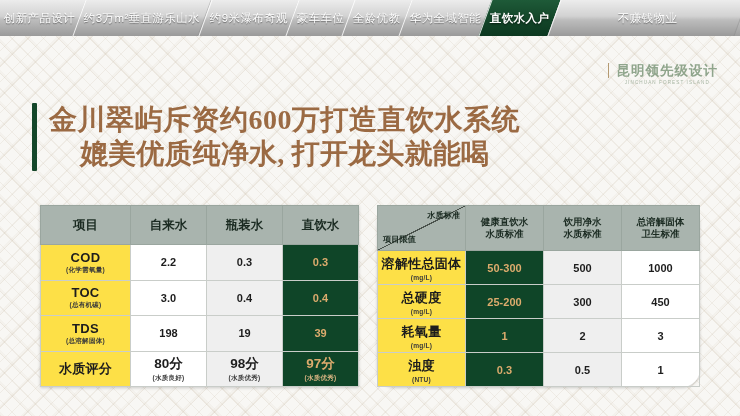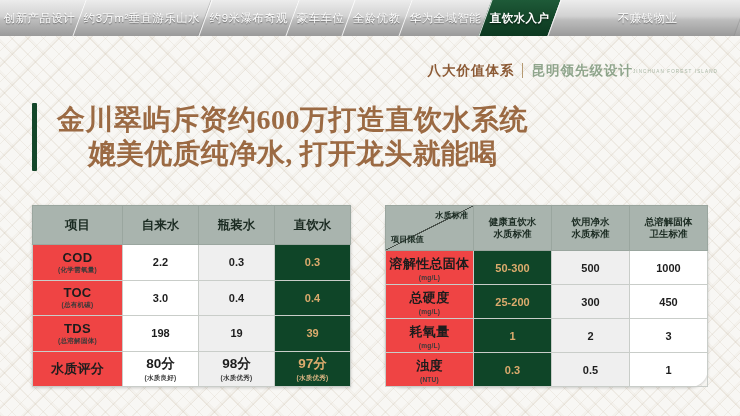--- a/index.html
+++ b/index.html
@@ -60,51 +60,51 @@
     display:flex;align-items:flex-start;gap:6px;
   }
   .brand-cn{
     font-size:13.5px;font-weight:bold;color:#8c5a35;letter-spacing:1px;
     font-family:"Liberation Serif","DejaVu Serif",serif;
     white-space:nowrap;line-height:17px;
   }
   .brand-div{
     width:1px;height:15px;background:#b59a72;margin:1px 2px 0 2px;
   }
-  .brand-right{display:flex;flex-direction:row;align-items:center;}
+  .brand-right{display:flex;flex-direction:column;align-items:center;}
   .brand-cn2{
     font-size:13.5px;font-weight:bold;color:#8fa58c;letter-spacing:1px;
     font-family:"Liberation Serif","DejaVu Serif",serif;
     white-space:nowrap;line-height:17px;
   }
   .brand-en{
     font-size:4.6px;color:#a8b6a4;letter-spacing:1.1px;white-space:nowrap;
     margin-top:1px;
   }
 
   
   .headline{
     position:absolute;left:32px;top:103px;z-index:4;
-    display:flex;align-items:stretch;gap:20px;
+    display:flex;align-items:stretch;gap:12px;
   }
   .accent-bar{
     width:5px;background:#14472a;flex:0 0 5px;border-radius:1px;
   }
   .headline-text{
     font-family:"Liberation Serif","DejaVu Serif",serif;
     font-weight:bold;color:#9b6a43;
     font-size:28px;line-height:34px;letter-spacing:.5px;
     white-space:nowrap;
   }
   .headline-text .l2{letter-spacing:.2px;text-align:center;}
 
   
   .tables{
     position:absolute;left:0;top:205px;width:740px;z-index:4;
-    display:flex;justify-content:space-between;padding:0 32px;
+    display:flex;justify-content:space-between;padding:0 40px;
     box-sizing:border-box;
   }
   table.wt{
     border-collapse:collapse;
     background:#ffffff;
     box-shadow:0 1px 3px rgba(0,0,0,.18);
     table-layout:fixed;
   }
   table.wt td,table.wt th{
     border:1px solid #c9cdc9;
@@ -115,21 +115,21 @@
   table.wt thead th{
     background:#a9b4ae;color:#1b2b22;height:38px;
     font-size:12.5px;font-weight:bold;border-color:#9aa69f;
   }
   .sub{
     display:block;font-size:6.6px;font-weight:bold;color:#3a3a3a;
     margin-top:1px;letter-spacing:.2px;
   }
   .sub.light{color:#e8d3b0;}
   .rowlabel{
-    background:#ef4444;
+    background:#fde047;
   }
   .rowlabel .big{font-size:13px;font-weight:bold;letter-spacing:.3px;}
   td.alt{background:#efefef;}
   td.hl{
     background:#0f4528;color:#dcab6d;border-color:#0f4528;
   }
   td.hl .sub{color:#d9b583;}
   .val{font-size:13.5px;font-weight:bold;}
   .val.gold{color:#dcab6d;}
 
@@ -195,21 +195,20 @@
     </div>
   <div class="tab skew active">
       <span>直饮水入户</span>
     </div>
   <div class="tab skew last">
       <span>不赚钱物业</span>
     </div>
 </div>
 
 <div class="brand">
-  <div class="brand-cn">八大价值体系</div>
   <div class="brand-div"></div>
   <div class="brand-right">
     <div class="brand-cn2">昆明领先级设计</div>
     <div class="brand-en">JINCHUAN FOREST ISLAND</div>
   </div>
 </div>
 
 <div class="headline">
   <div class="accent-bar"></div>
   <div class="headline-text">

